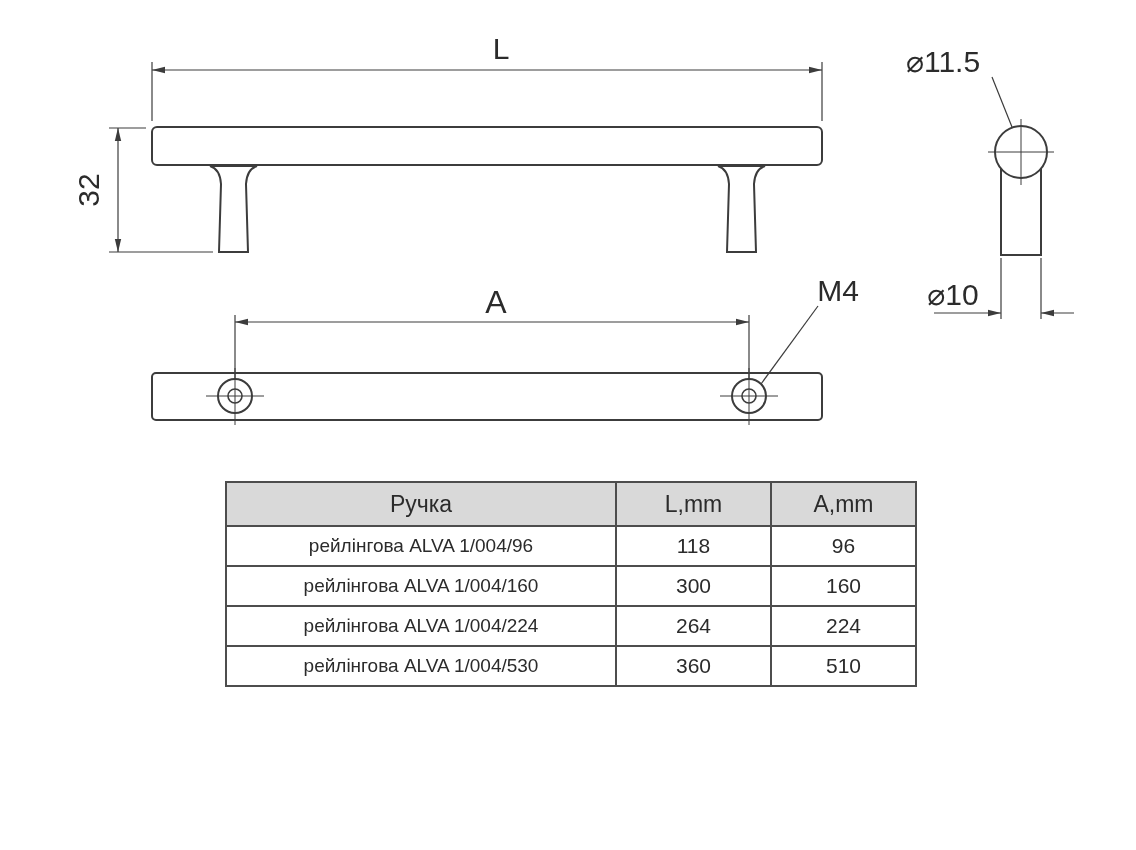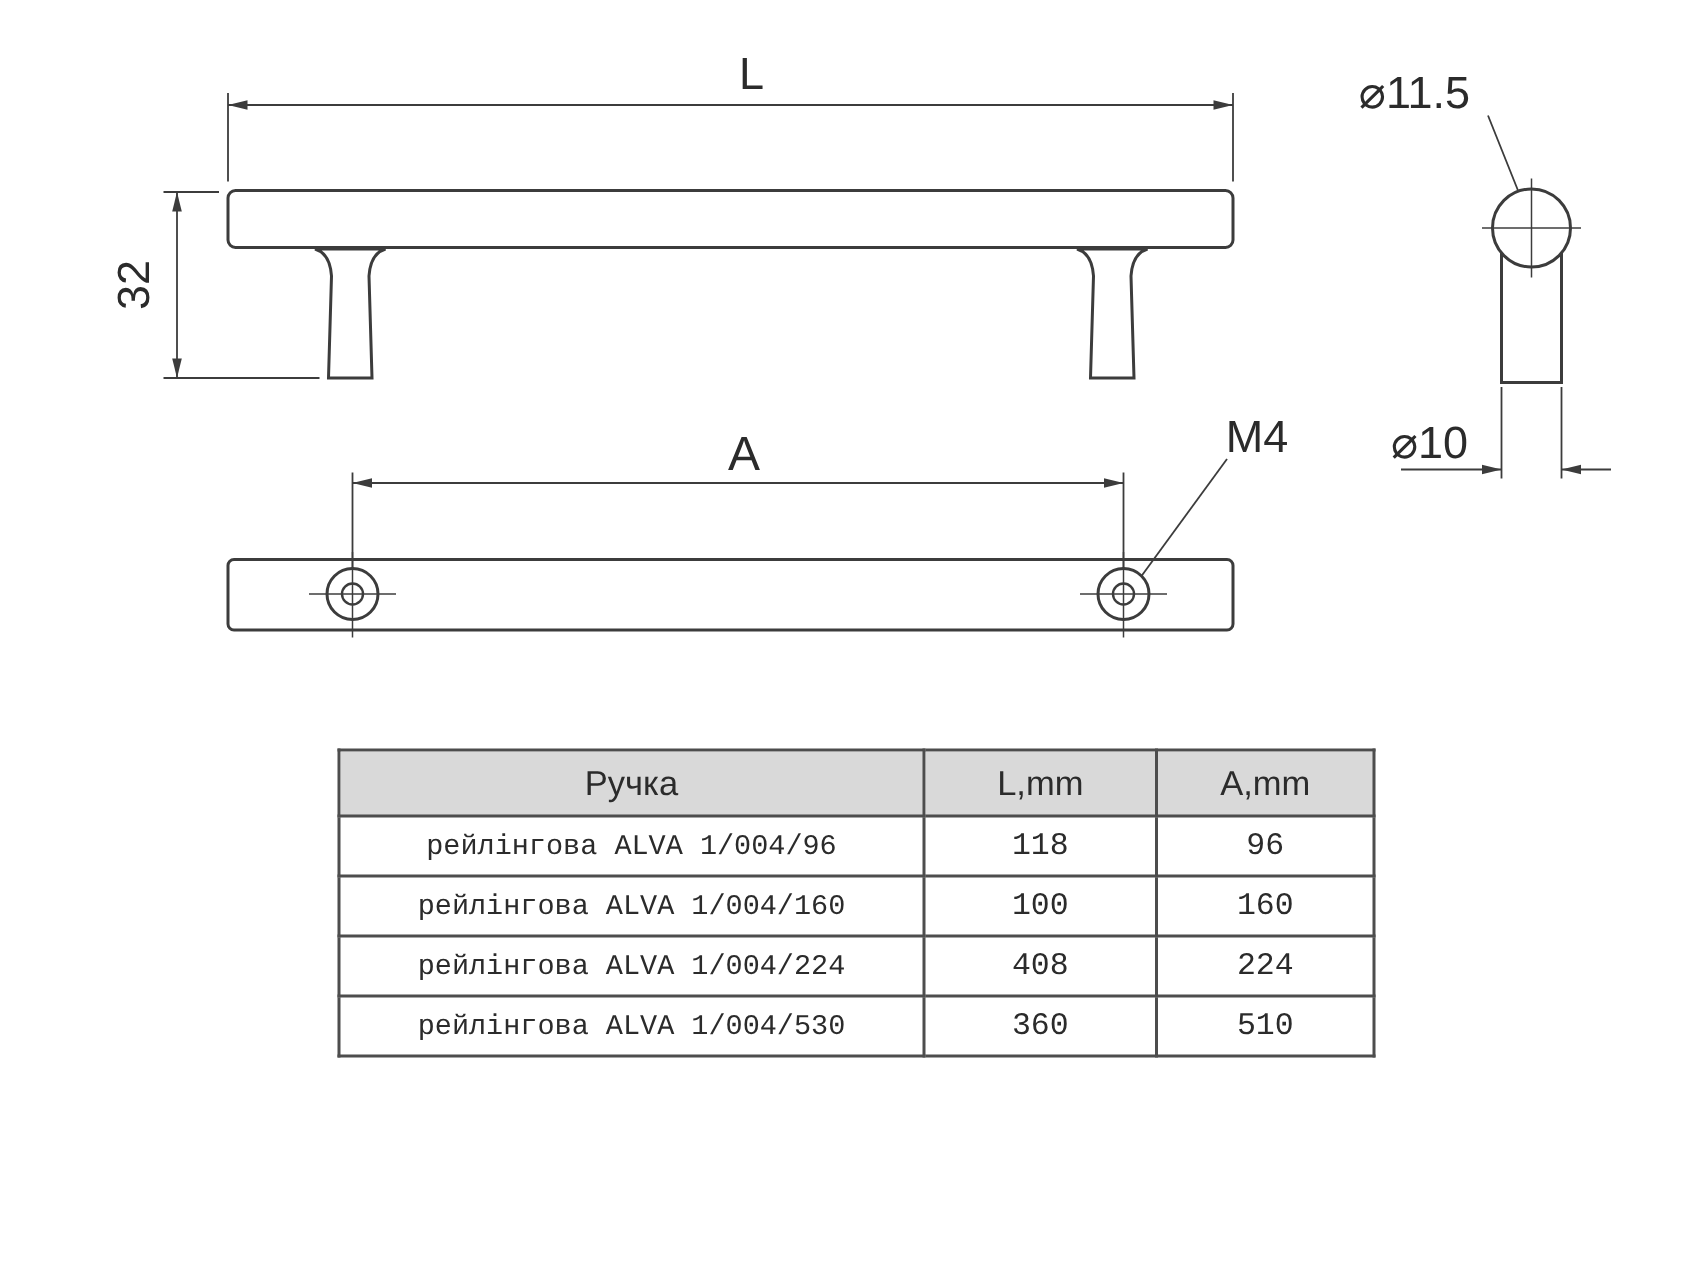--- a/index.html
+++ b/index.html
@@ -20,41 +20,41 @@
   .dim-text {
     font-size: 30px;
     fill: #2b2b2b;
     text-anchor: middle;
     font-family: "Liberation Sans", sans-serif;
   }
   .dim-text-big { font-size: 32px; }
   table.spec {
     position: absolute;
     left: 225px;
-    top: 499px;
+    top: 481px;
     width: 690px;
     border-collapse: collapse;
     table-layout: fixed;
     color: #2b2b2b;
   }
   table.spec th, table.spec td {
     border: 2px solid #4d4d4d;
     text-align: center;
     vertical-align: middle;
     padding: 0;
     overflow: hidden;
     white-space: nowrap;
   }
   table.spec th {
     height: 42px;
     background: #d9d9d9;
     font-weight: 400;
     font-size: 23px;
   }
-  table.spec td { height: 38px; font-family: Liberation Mono, monospace; }
+  table.spec td { height: 38px; }
   td.cell-name { font-size: 19px; }
   td.cell-num  { font-size: 21px; }
 </style>
 </head>
 <body>
 
 <div class="stage">
 
   <svg width="1136" height="462" viewBox="0 0 1136 462">
     <defs>
@@ -137,26 +137,26 @@
       </tr>
     </thead>
     <tbody>
       <tr>
         <td class="cell-name">рейлінгова ALVA 1/004/96</td>
         <td class="cell-num">118</td>
         <td class="cell-num">96</td>
       </tr>
       <tr>
         <td class="cell-name">рейлінгова ALVA 1/004/160</td>
-        <td class="cell-num">100</td>
+        <td class="cell-num">300</td>
         <td class="cell-num">160</td>
       </tr>
       <tr>
         <td class="cell-name">рейлінгова ALVA 1/004/224</td>
-        <td class="cell-num">408</td>
+        <td class="cell-num">264</td>
         <td class="cell-num">224</td>
       </tr>
       <tr>
         <td class="cell-name">рейлінгова ALVA 1/004/530</td>
         <td class="cell-num">360</td>
         <td class="cell-num">510</td>
       </tr>
     </tbody>
   </table>
 

